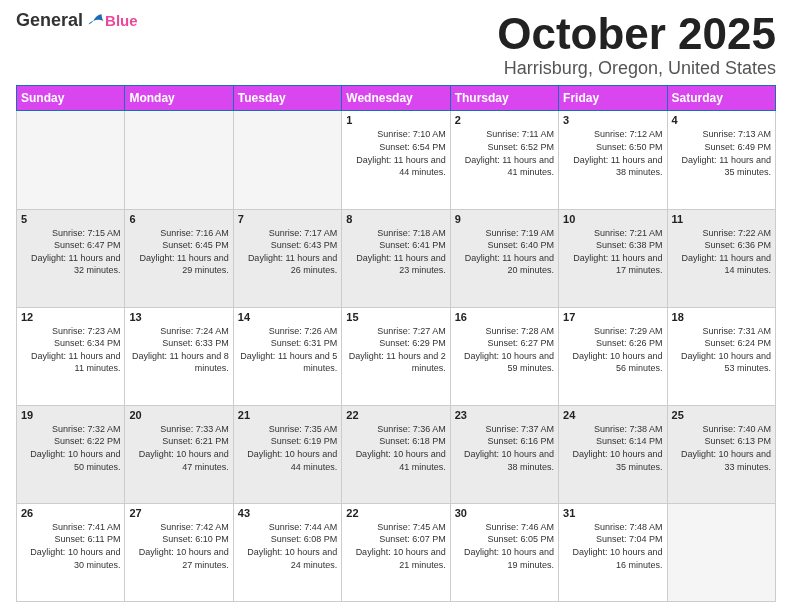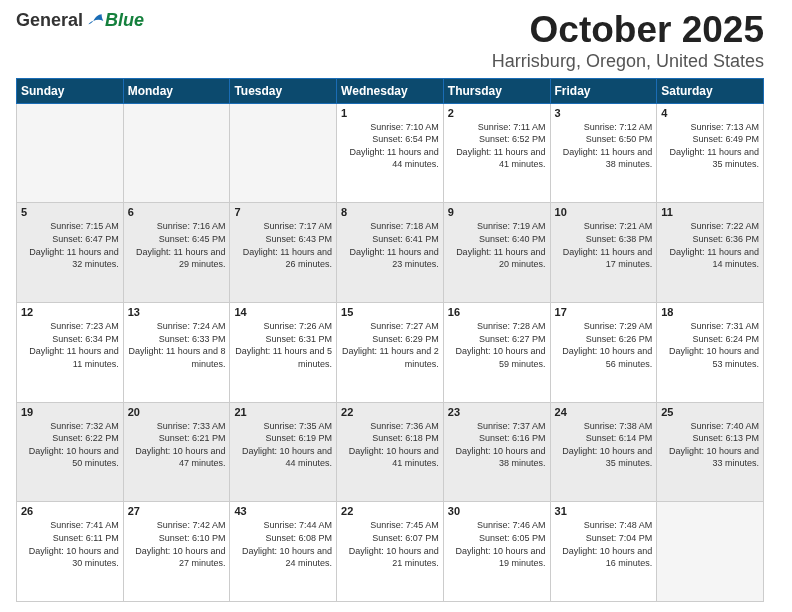--- a/index.html
+++ b/index.html
@@ -6,21 +6,21 @@
     body {
       width: 792px;
       height: 612px;
       font-family: Arial, sans-serif;
       background: #fff;
       overflow: hidden;
     }
     .page {
       width: 792px;
       height: 612px;
-      padding: 10px 28px 10px 16px;
+      padding: 10px 16px 10px 16px;
       display: flex;
       flex-direction: column;
     }
     .header {
       display: flex;
       align-items: flex-start;
       justify-content: space-between;
       margin-bottom: 6px;
     }
     .logo {
@@ -31,53 +31,52 @@
     .logo-text {
       display: flex;
       align-items: center;
     }
     .logo-general {
       font-size: 18px;
       font-weight: bold;
       color: #333;
     }
     .logo-blue {
-      font-size: 18px;
-      font-weight: bold;
-      color: #15803d;
-      font-style: italic;
+      font-size: 15px;
+      font-weight: bold;
+      color: #ec4899;
     }
     .logo-bird {
       width: 20px;
       height: 20px;
       margin-left: 2px;
     }
     .title-block {
       text-align: right;
     }
     .month-title {
-      font-size: 37px;
+      font-size: 44px;
       font-weight: bold;
       color: #222;
       line-height: 1.1;
       margin-left: 24px;
     }
     .location {
       font-size: 18px;
       color: #555;
     }
     .calendar {
       flex: 1;
       border: 1px solid #ccc;
       border-collapse: collapse;
       width: 100%;
       table-layout: fixed;
     }
     .calendar th {
-      background-color: #0c4a6e;
+      background-color: #d946ef;
       color: #fff;
       font-size: 12px;
       font-weight: bold;
       padding: 5px 4px;
       text-align: left;
       border: 1px solid #1a6cb5;
     }
     .calendar td {
       border: 1px solid #ccc;
       vertical-align: top;

